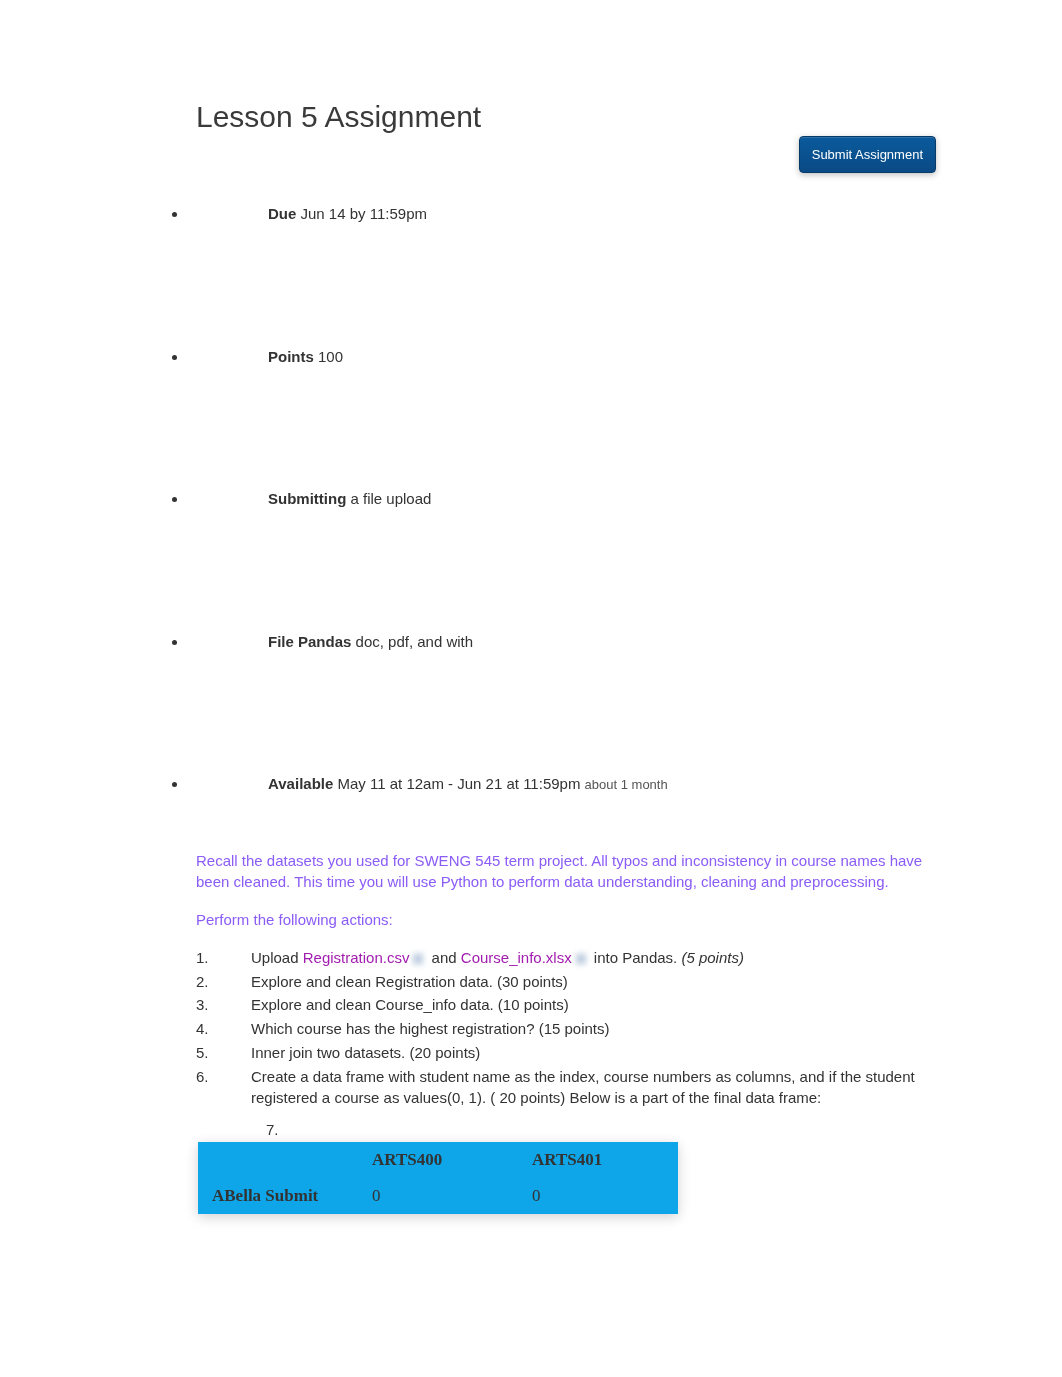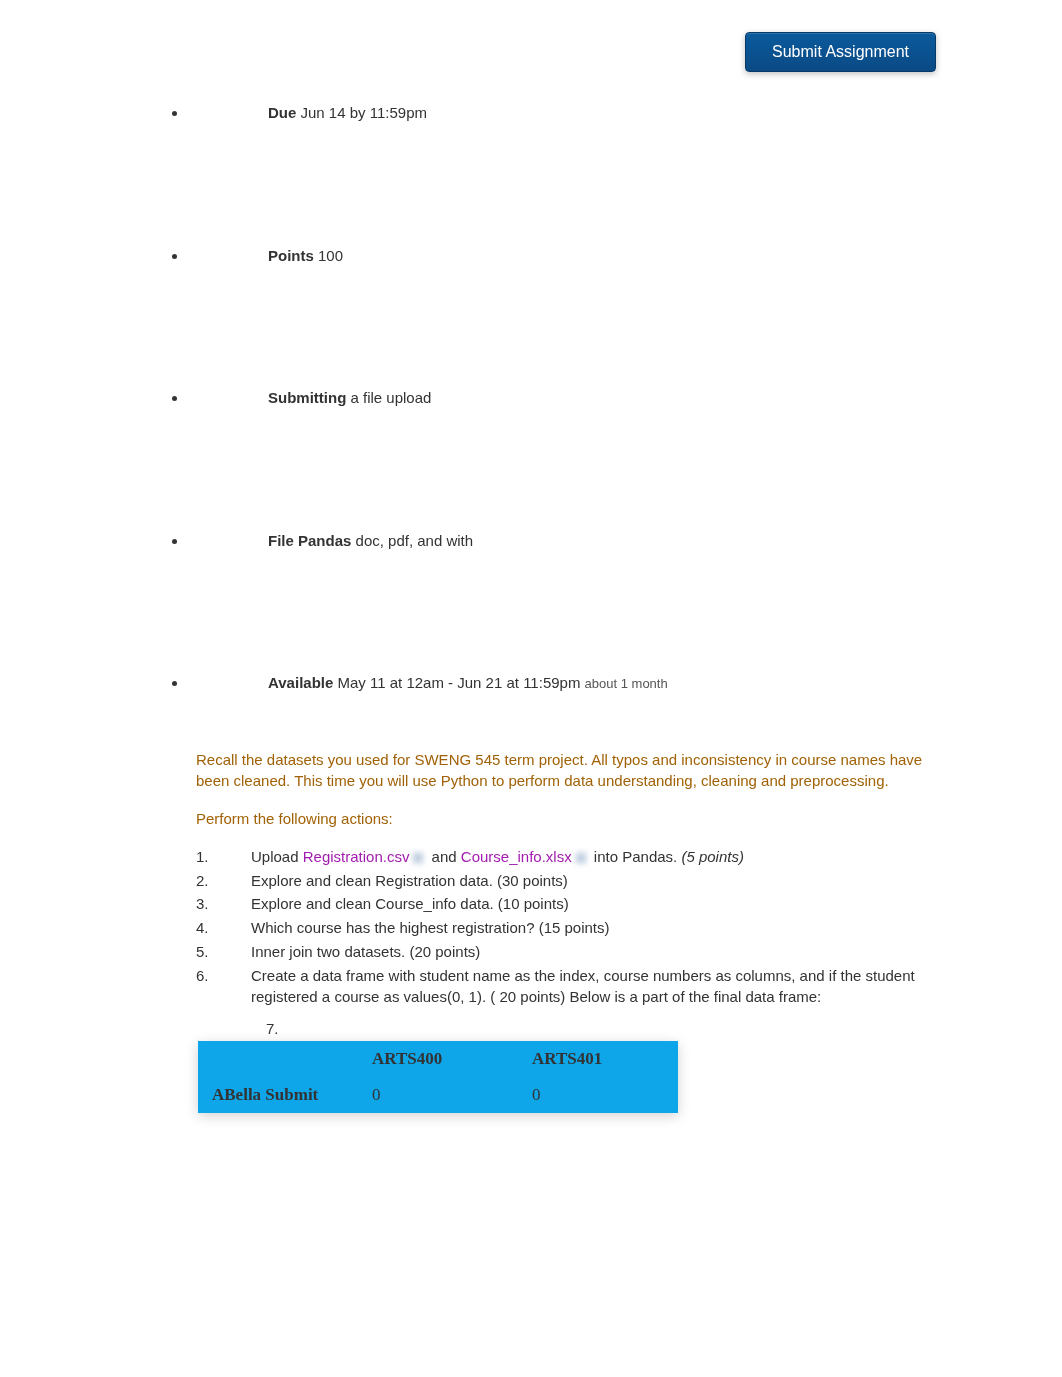--- a/index.html
+++ b/index.html
@@ -30,22 +30,22 @@
     }
     .submit-wrap {
       text-align: right;
       margin-top: -8px;
       margin-bottom: 30px;
     }
     .submit-btn {
       background: linear-gradient(to bottom, #0a5a9c, #0a4a85);
       color: #fff;
       border: 1px solid #073a68;
-      padding: 10px 26px;
-      font-size: 16px;
+      padding: 10px 12px;
+      font-size: 13px;
       border-radius: 4px;
       cursor: pointer;
       box-shadow: 0 2px 6px rgba(0,0,0,0.25), inset 0 1px 0 rgba(255,255,255,0.15);
     }
     .meta-list {
       list-style: disc;
       padding-left: 0;
       margin-left: -8px;
       margin-bottom: 25px;
     }
@@ -64,21 +64,21 @@
       font-weight: 700;
     }
     .about {
       font-size: 13px;
       color: #555;
     }
     .description p {
       font-size: 15px;
       line-height: 1.45;
       margin-bottom: 16px;
-      color: #a16207;
+      color: #8b5cf6;
     }
     .actions-list {
       list-style: none;
       counter-reset: item;
       padding-left: 0;
       margin-bottom: 8px;
     }
     .actions-list li {
       font-size: 15px;
       line-height: 1.45;
@@ -144,20 +144,21 @@
     .actions-list li.item6 {
       margin-bottom: 0;
     }
   </style>
 </head>
 <body>
 
 <div class="container">
 
   <div class="header-row">
+    <h1>Lesson 5 Assignment</h1>
     <div class="submit-wrap">
       <button class="submit-btn">Submit Assignment</button>
     </div>
   </div>
 
   <ul class="meta-list">
     <li>
       <span class="meta-label">Due</span>
       <span>Jun 14 by 11:59pm</span>
     </li>

